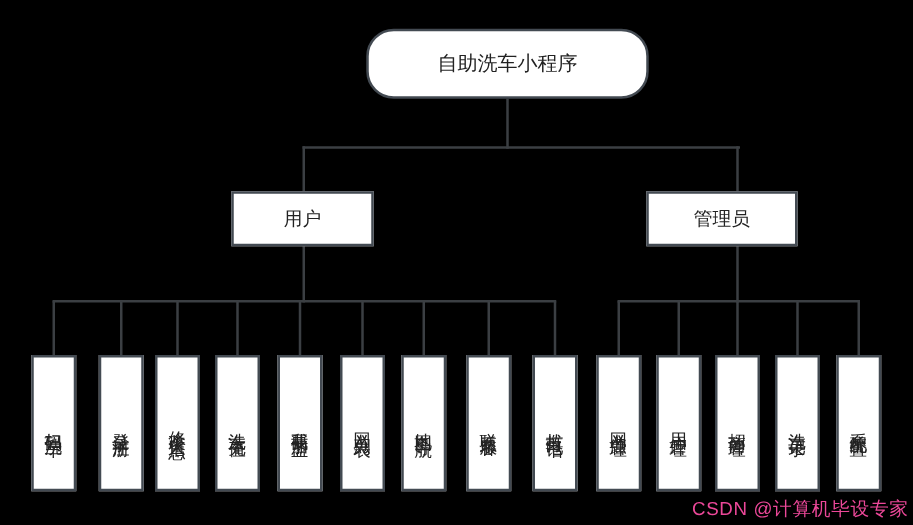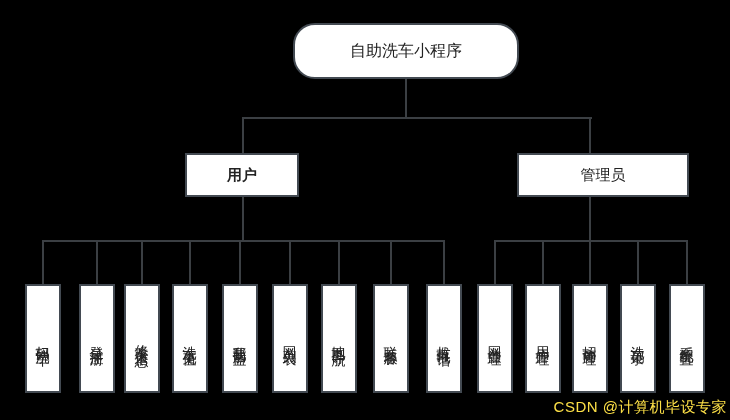--- a/index.html
+++ b/index.html
@@ -29,22 +29,22 @@
     left: 293px; top: 23px;
     width: 226px; height: 56px;
     font-size: 16px;
     border-radius: 22px;
   }
   .node-branch {
     top: 153px;
     height: 44px;
     font-size: 15px;
   }
-  .node-branch.user  { left: 185px; width: 114px; font-weight: bold; }
-  .node-branch.admin { left: 517px; width: 172px; }
+  .node-branch.user  { left: 185px; width: 114px; }
+  .node-branch.admin { left: 517px; width: 121px; }
   .leaf {
     position: absolute;
     top: 284px;
     width: 36px;
     height: 109px;
     background: #ffffff;
     border: 2px solid #434a52;
     box-sizing: border-box;
     display: flex;
     align-items: center;
@@ -63,21 +63,21 @@
     position: absolute;
     background: #3b3f43;
   }
   .vline { width: 2px; }
   .hline { height: 2px; }
   .watermark {
     position: absolute;
     right: 3px;
     bottom: 3px;
     font-size: 15px;
-    color: #fde047;
+    color: #ec4899;
     letter-spacing: 0.5px;
   }
 </style>
 </head>
 <body>
 
 <div id="stage">
 
   <div class="line vline" style="left:405px; top:79px; height:40px;"></div>
   <div class="line hline" style="left:242px; top:117px; width:350px;"></div>

